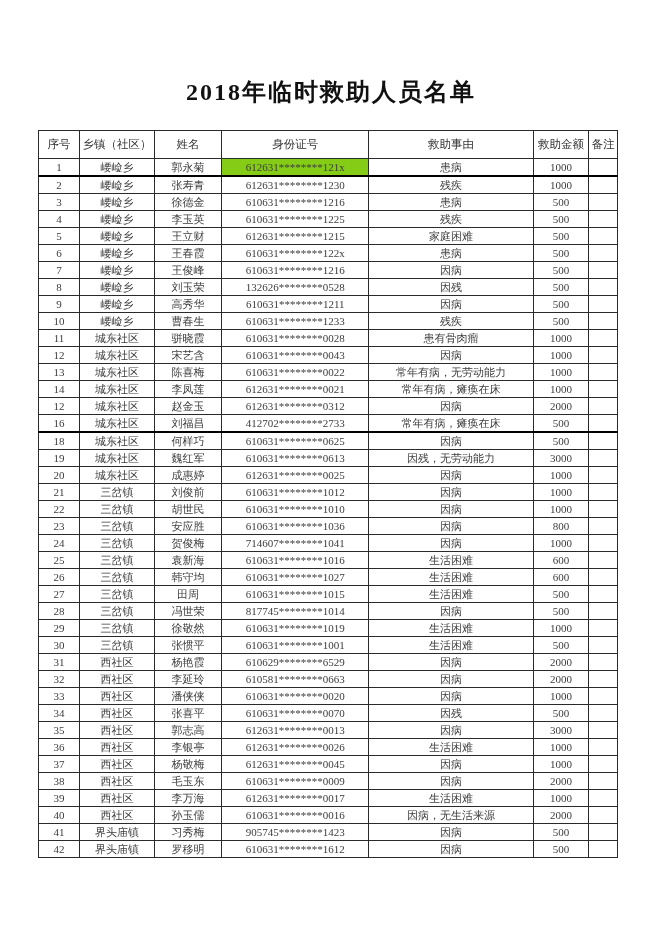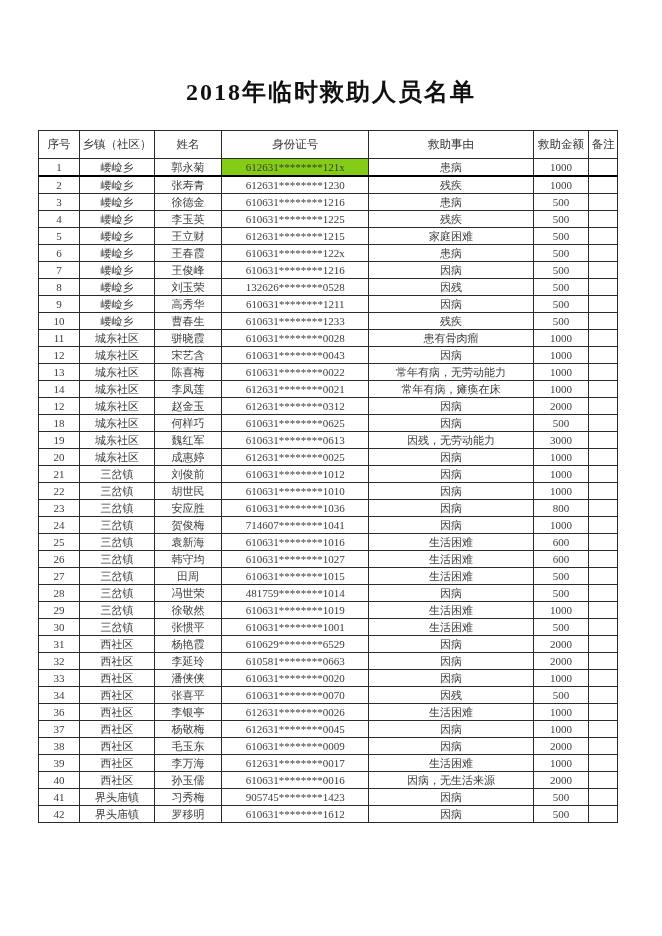--- a/index.html
+++ b/index.html
@@ -221,20 +221,29 @@
         </tr>
         <tr>
           <td class="col-num">12</td>
           <td class="col-town">城东社区</td>
           <td class="col-name">赵金玉</td>
           <td class="col-id">612631********0312</td>
           <td class="col-reason">因病</td>
           <td class="col-amount">2000</td>
           <td class="col-note"></td>
         </tr>
+        <tr class="thick-bottom">
+          <td class="col-num">16</td>
+          <td class="col-town">城东社区</td>
+          <td class="col-name">刘福昌</td>
+          <td class="col-id">412702********2733</td>
+          <td class="col-reason">常年有病，瘫痪在床</td>
+          <td class="col-amount">500</td>
+          <td class="col-note"></td>
+        </tr>
         <tr>
           <td class="col-num">18</td>
           <td class="col-town">城东社区</td>
           <td class="col-name">何样巧</td>
           <td class="col-id">610631********0625</td>
           <td class="col-reason">因病</td>
           <td class="col-amount">500</td>
           <td class="col-note"></td>
         </tr>
         <tr>
@@ -315,21 +324,21 @@
           <td class="col-name">田周</td>
           <td class="col-id">610631********1015</td>
           <td class="col-reason">生活困难</td>
           <td class="col-amount">500</td>
           <td class="col-note"></td>
         </tr>
         <tr>
           <td class="col-num">28</td>
           <td class="col-town">三岔镇</td>
           <td class="col-name">冯世荣</td>
-          <td class="col-id">481759********1014</td>
+          <td class="col-id">817745********1014</td>
           <td class="col-reason">因病</td>
           <td class="col-amount">500</td>
           <td class="col-note"></td>
         </tr>
         <tr>
           <td class="col-num">29</td>
           <td class="col-town">三岔镇</td>
           <td class="col-name">徐敬然</td>
           <td class="col-id">610631********1019</td>
           <td class="col-reason">生活困难</td>
@@ -372,20 +381,29 @@
           <td class="col-amount">1000</td>
           <td class="col-note"></td>
         </tr>
         <tr>
           <td class="col-num">34</td>
           <td class="col-town">西社区</td>
           <td class="col-name">张喜平</td>
           <td class="col-id">610631********0070</td>
           <td class="col-reason">因残</td>
           <td class="col-amount">500</td>
+          <td class="col-note"></td>
+        </tr>
+        <tr>
+          <td class="col-num">35</td>
+          <td class="col-town">西社区</td>
+          <td class="col-name">郭志高</td>
+          <td class="col-id">612631********0013</td>
+          <td class="col-reason">因病</td>
+          <td class="col-amount">3000</td>
           <td class="col-note"></td>
         </tr>
         <tr>
           <td class="col-num">36</td>
           <td class="col-town">西社区</td>
           <td class="col-name">李银亭</td>
           <td class="col-id">612631********0026</td>
           <td class="col-reason">生活困难</td>
           <td class="col-amount">1000</td>
           <td class="col-note"></td>

